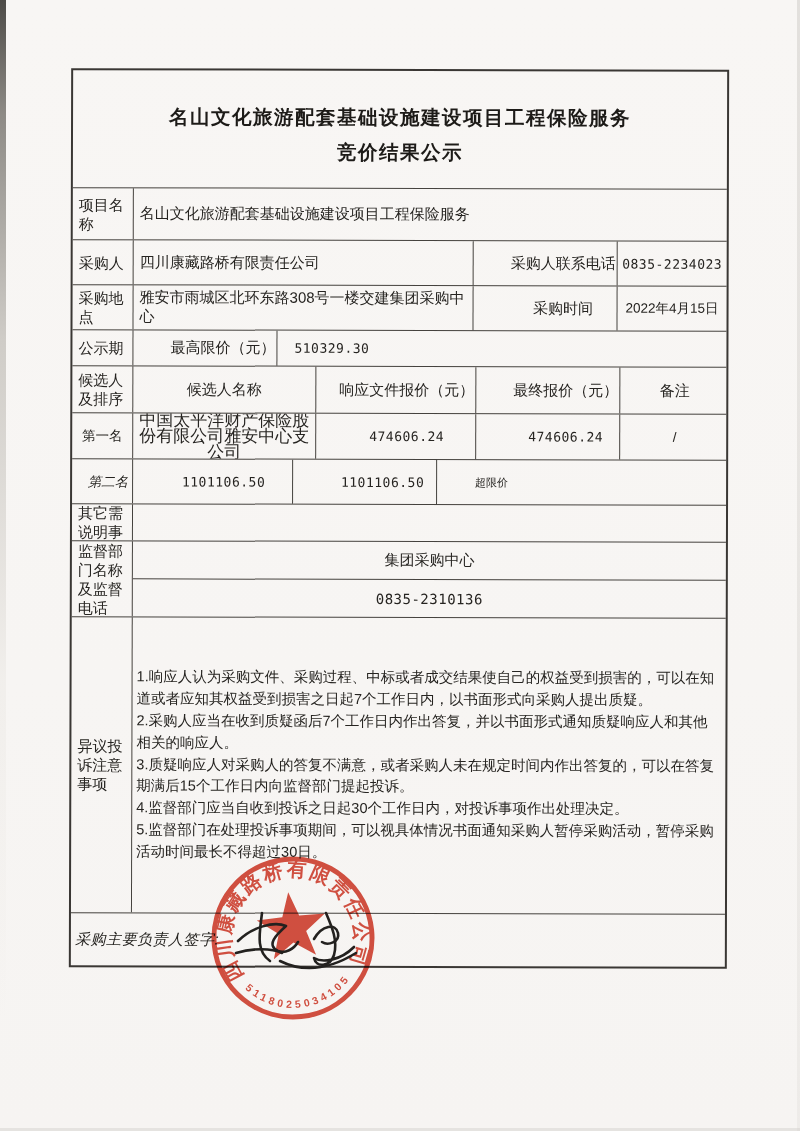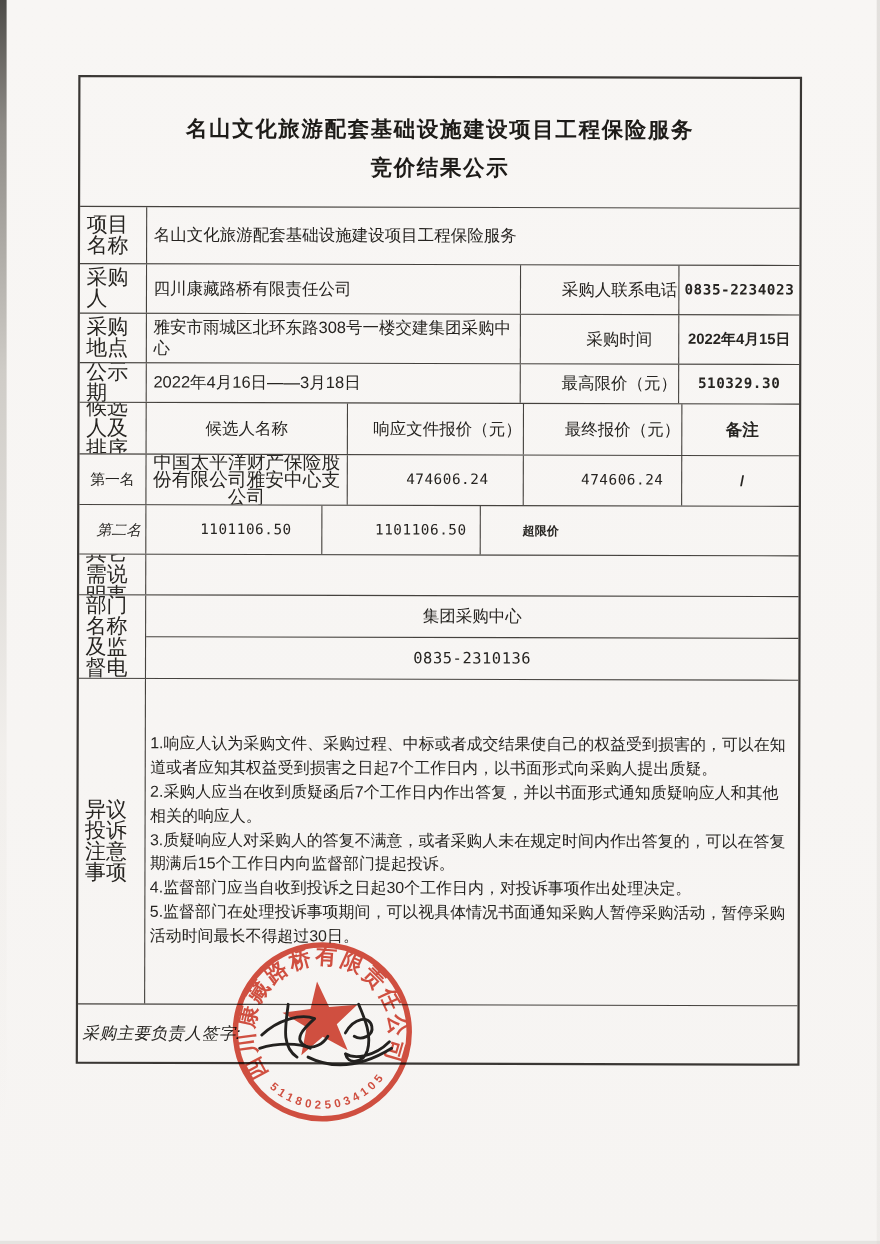--- a/index.html
+++ b/index.html
@@ -45,24 +45,24 @@
   .h-location { height:45px; }
   .h-publicity { height:36px; }
   .h-candhead { height:47px; }
   .h-cand1 { height:46px; }
   .h-cand2 { height:45px; }
   .h-other { height:37px; }
   .h-supervision { height:76px; }
   .h-objection { height:296px; }
   .h-signature { height:53px; }
 
-  .c-label { width:60px; flex:0 0 60px; padding:2px 3px 2px 6px; font-size:19px; line-height:19px; }
+  .c-label { width:60px; flex:0 0 60px; padding:2px 3px 2px 6px; font-size:15px; line-height:19px; }
   .c-wide  { flex:1 1 auto; padding:2px 6px; font-size:15px; }
   .c-mid   { width:144px; flex:0 0 144px; justify-content:center; text-align:center; font-size:15px;padding-left:36px; }
-  .c-last  { width:110px; flex:0 0 110px; justify-content:center; text-align:left; font-size:13.5px;font-weight:bold; }
+  .c-last  { width:110px; flex:0 0 110px; justify-content:center; text-align:left; font-size:13.5px; }
   .c-name  { width:183px; flex:0 0 183px; justify-content:center; text-align:center; padding:2px 4px; }
   .c-price { width:160px; flex:0 0 160px; justify-content:center; text-align:center;padding-left:22px; }
 
   .title-cell {
     flex:1; display:flex; flex-direction:column; align-items:center; justify-content:center;
     gap:8px; padding-top:10px;
   }
   .title-line { font-size:19.5px; font-weight:bold; letter-spacing:1.5px; color:#1d1b18; }
 
   .num { font-family:"DejaVu Sans Mono","Liberation Mono",monospace; font-size:13px; letter-spacing:.5px; }
@@ -126,21 +126,20 @@
 
     <div class="tr h-location">
       <div class="td c-label">采购地点</div>
       <div class="td c-wide">雅安市雨城区北环东路308号一楼交建集团采购中心</div>
       <div class="td c-mid">采购时间</div>
       <div class="td c-last">2022年4月15日</div>
     </div>
 
     <div class="tr h-publicity">
       <div class="td c-label">公示期</div>
-      <div class="td c-wide">2022年4月16日——3月18日</div>
       <div class="td c-mid">最高限价（元）</div>
       <div class="td c-last num">510329.30</div>
     </div>
 
     <div class="tr h-candhead">
       <div class="td c-label">候选人及排序</div>
       <div class="td c-name head-cell">候选人名称</div>
       <div class="td c-price head-cell">响应文件报价（元）</div>
       <div class="td c-mid head-cell">最终报价（元）</div>
       <div class="td c-last head-cell">备注</div>

